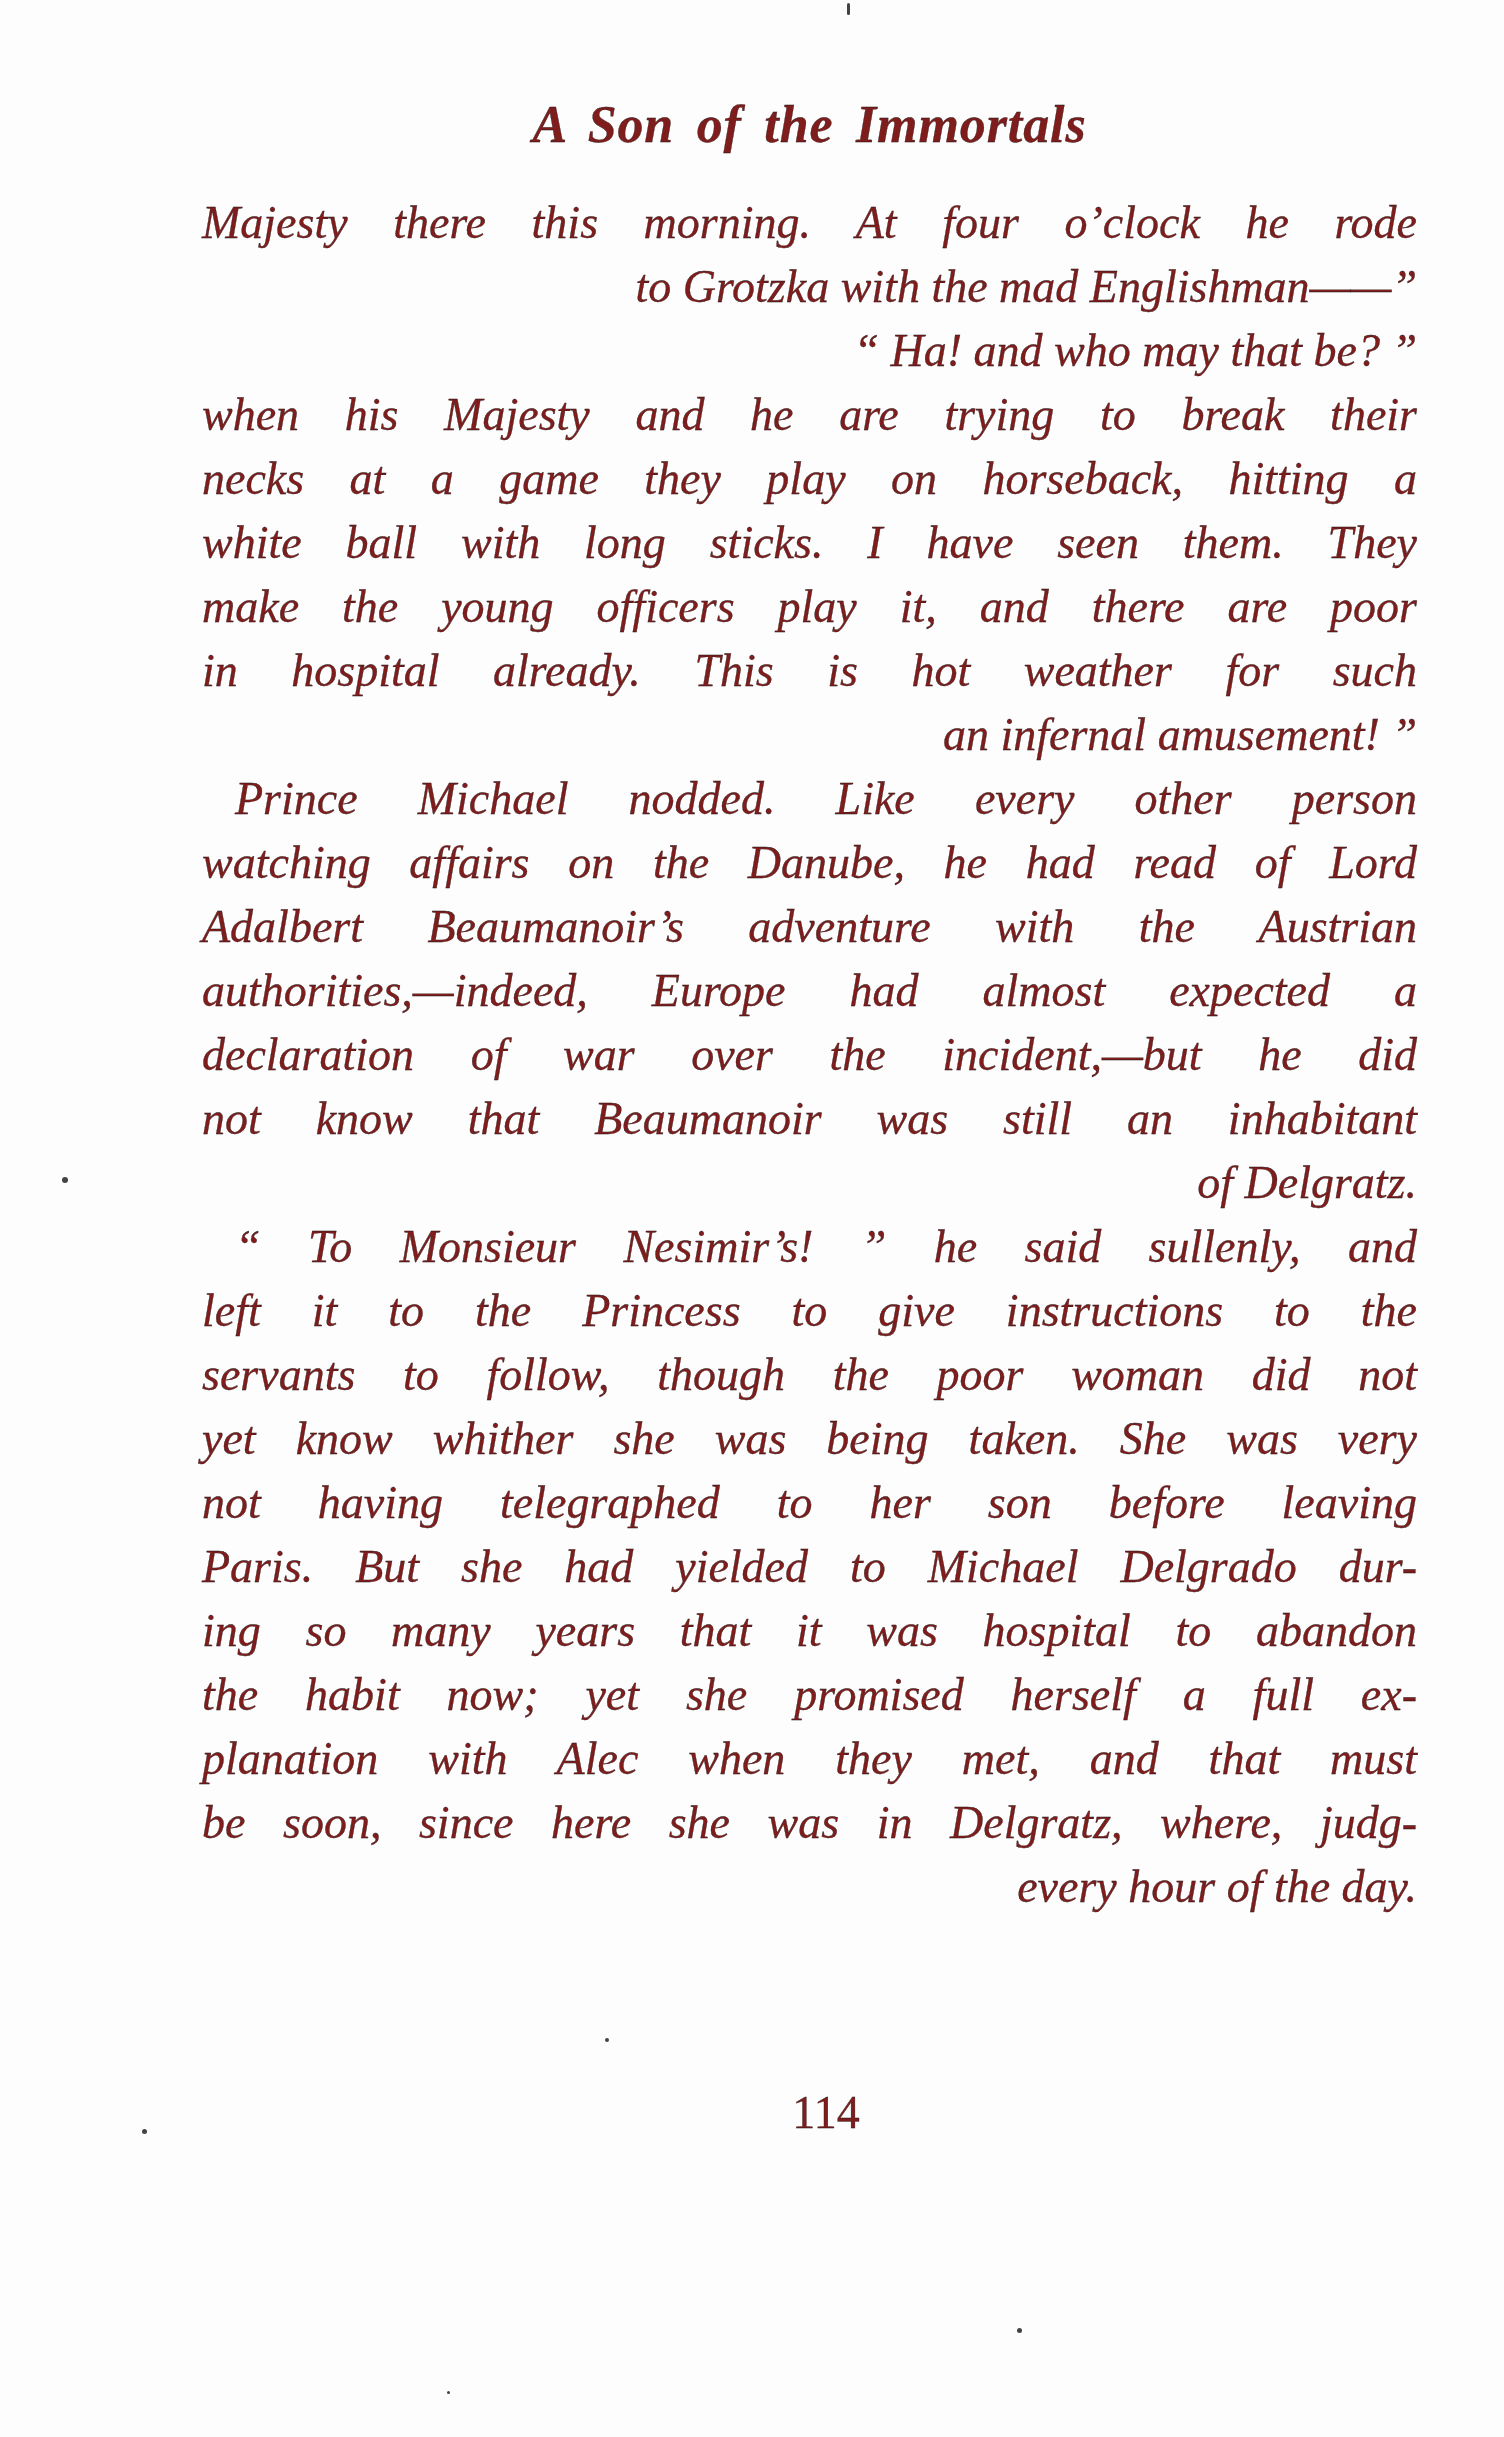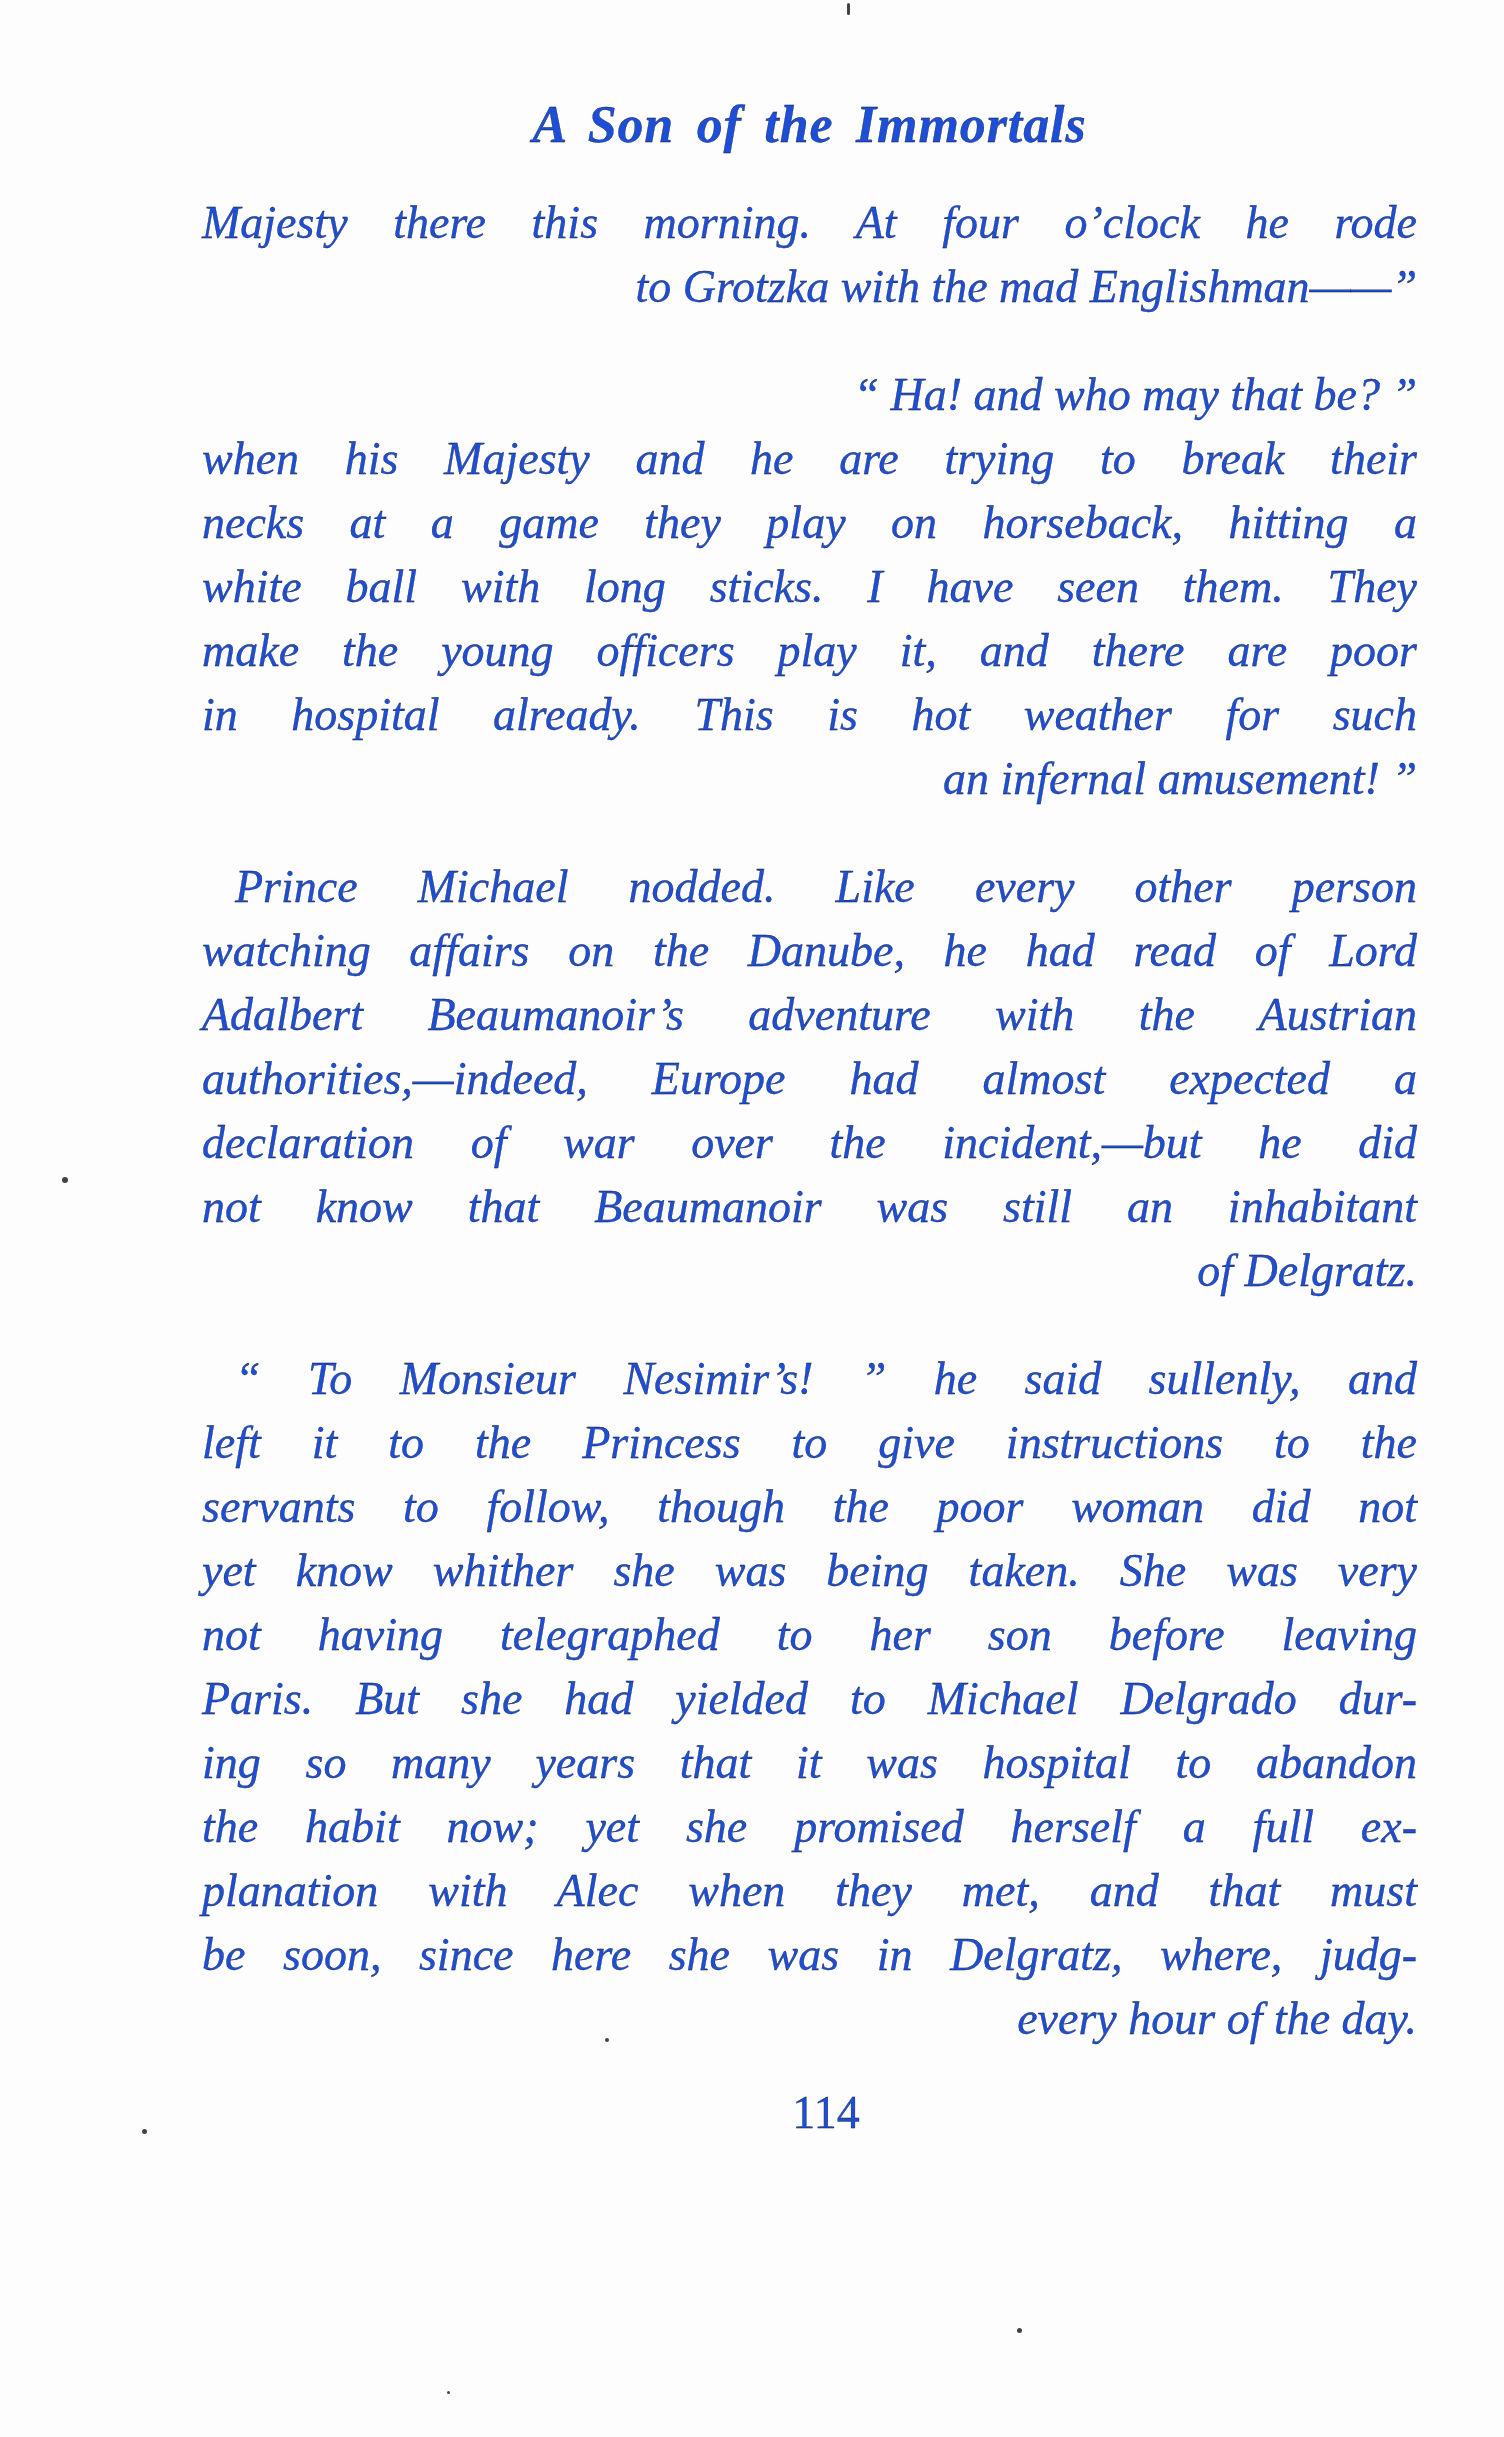--- a/index.html
+++ b/index.html
@@ -5,21 +5,21 @@
   html, body {
     margin: 0;
     padding: 0;
     background: #fdfdfd;
   }
   .page {
     position: relative;
     width: 1505px;
     height: 2438px;
     background: #fdfdfd;
-    color: #1d4ed8;
+    color: #7f1d1d;
     font-family: "Liberation Serif", "DejaVu Serif", serif;
     overflow: hidden;
     -webkit-text-stroke: 0.3px #161616;
   }
   .running-title {
     position: absolute;
     left: 202px;
     top: 94px;
     width: 1215px;
     text-align: center;
@@ -43,21 +43,20 @@
     line-height: 64px;
     font-size: 46px;
     text-align: right;
   }
   .line.just {
     text-align: justify;
     text-align-last: justify;
   }
   .line.indent {
     text-indent: 33px;
-    margin-top: 44px;
   }
   .page-number {
     position: absolute;
     left: 202px;
     top: 2087px;
     width: 1215px;
     text-align: center;
     text-indent: 33px;
     font-size: 46px;
     line-height: 52px;

